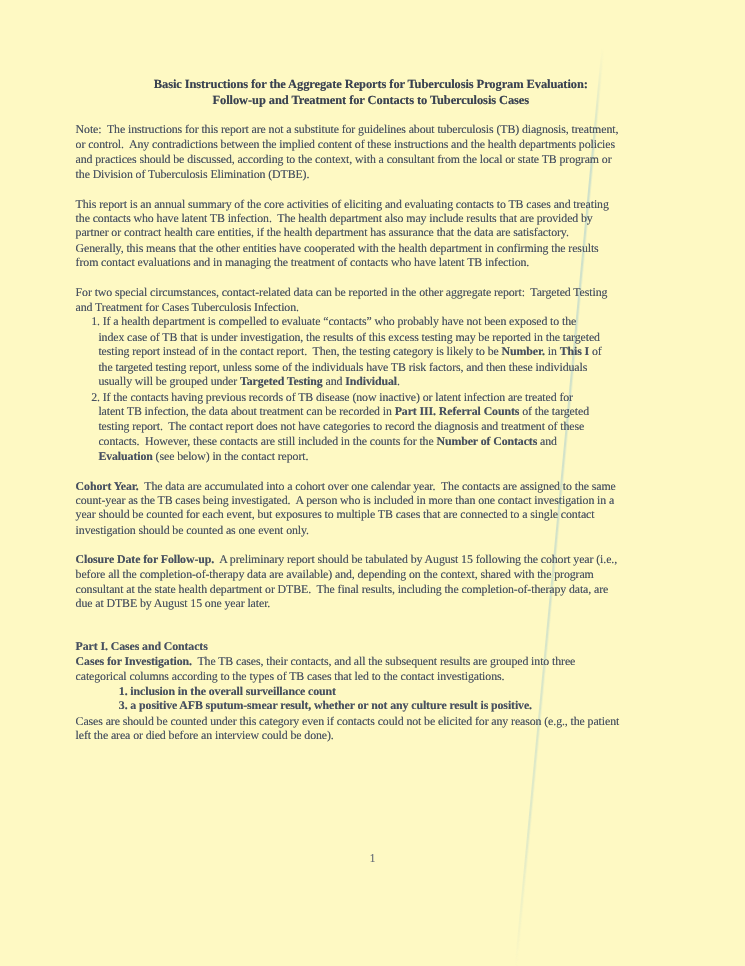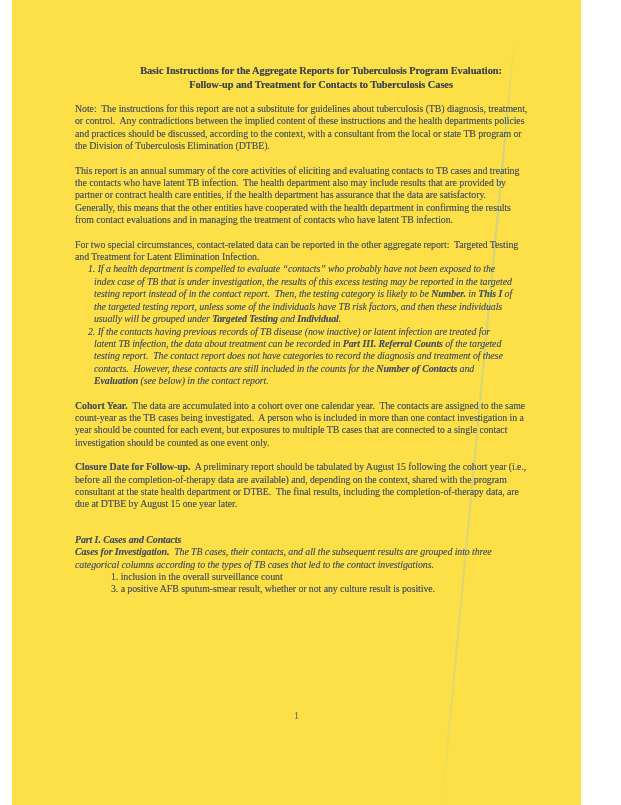--- a/index.html
+++ b/index.html
@@ -5,25 +5,24 @@
   html, body {
     margin: 0;
     padding: 0;
     background: #ffffff;
     width: 621px;
     height: 805px;
     overflow: hidden;
   }
   .page {
     position: relative;
-    width: 569px;
+    width: 621px;
     height: 805px;
-    background: #fde047;
+    background: #fef9c3;
     font-family: "Liberation Serif", "DejaVu Serif", serif;
-    margin-left: 12px;
   }
   .content {
     position: absolute;
     left: 63px;
     top: 64px;
     width: 492px;
     color: #47505f;
     font-size: 9.9px;
     line-height: 12.4px;
     letter-spacing: -0.08px;
@@ -32,24 +31,24 @@
   .blk { white-space: pre-wrap; margin: 0; }
   .blk-title {
     text-align: center;
     font-weight: bold;
     color: #3a4250;
     font-size: 10.4px;
     line-height: 13.5px;
     margin-bottom: 0;
   }
   .blk-p  { margin-top: 12px; font-family: Liberation Serif, serif; }
-  .blk-p0 { margin-top: 0; font-style: italic; }
-  .blk-li1 { padding-left: 19px; text-indent: -6px; font-style: italic; }
-  .blk-li2 { padding-left: 36px; }
-  .blk-h { margin-top: 23px; font-weight: bold; font-style: italic; }
+  .blk-p0 { margin-top: 0; }
+  .blk-li1 { padding-left: 19px; text-indent: -6px; }
+  .blk-li2 { padding-left: 36px; font-weight: bold; }
+  .blk-h { margin-top: 23px; font-weight: bold; }
   .b { font-weight: bold; }
   .pageno {
     position: absolute;
     left: 0;
     right: 0;
     top: 710px;
     text-align: center;
     color: #6a7078;
     font-size: 10px;
     letter-spacing: 0;
@@ -86,21 +85,21 @@
       <div class="blk blk-p"><span>Note:  The instructions for this report are not a substitute for guidelines about tuberculosis (TB) diagnosis, treatment,
 or control.  Any contradictions between the implied content of these instructions and the health departments policies
 and practices should be discussed, according to the context, with a consultant from the local or state TB program or
 the Division of Tuberculosis Elimination (DTBE).</span></div>
       <div class="blk blk-p"><span>This report is an annual summary of the core activities of eliciting and evaluating contacts to TB cases and treating
 the contacts who have latent TB infection.  The health department also may include results that are provided by
 partner or contract health care entities, if the health department has assurance that the data are satisfactory.
 Generally, this means that the other entities have cooperated with the health department in confirming the results
 from contact evaluations and in managing the treatment of contacts who have latent TB infection.</span></div>
       <div class="blk blk-p"><span>For two special circumstances, contact-related data can be reported in the other aggregate report:  Targeted Testing
-and Treatment for Latent Elimination Infection.</span></div>
+and Treatment for Cases Tuberculosis Infection.</span></div>
       <div class="blk blk-li1"><span>1. If a health department is compelled to evaluate “contacts” who probably have not been exposed to the
 index case of TB that is under investigation, the results of this excess testing may be reported in the targeted
 testing report instead of in the contact report.  Then, the testing category is likely to be </span><span class="b">Number.</span><span> in </span><span class="b">This I</span><span> of
 the targeted testing report, unless some of the individuals have TB risk factors, and then these individuals
 usually will be grouped under </span><span class="b">Targeted Testing</span><span> and </span><span class="b">Individual</span><span>.</span></div>
       <div class="blk blk-li1"><span>2. If the contacts having previous records of TB disease (now inactive) or latent infection are treated for
 latent TB infection, the data about treatment can be recorded in </span><span class="b">Part III. Referral Counts</span><span> of the targeted
 testing report.  The contact report does not have categories to record the diagnosis and treatment of these
 contacts.  However, these contacts are still included in the counts for the </span><span class="b">Number of Contacts</span><span> and
 </span><span class="b">Evaluation</span><span> (see below) in the contact report.</span></div>
@@ -110,15 +109,17 @@
 investigation should be counted as one event only.</span></div>
       <div class="blk blk-p"><span class="b">Closure Date for Follow-up.</span><span>  A preliminary report should be tabulated by August 15 following the cohort year (i.e.,
 before all the completion-of-therapy data are available) and, depending on the context, shared with the program
 consultant at the state health department or DTBE.  The final results, including the completion-of-therapy data, are
 due at DTBE by August 15 one year later.</span></div>
       <div class="blk blk-h"><span class="b">Part I. Cases and Contacts</span></div>
       <div class="blk blk-p0"><span class="b">Cases for Investigation.</span><span>  The TB cases, their contacts, and all the subsequent results are grouped into three
 categorical columns according to the types of TB cases that led to the contact investigations.</span></div>
       <div class="blk blk-li2"><span>1. inclusion in the overall surveillance count</span></div>
       <div class="blk blk-li2"><span>3. a positive AFB sputum-smear result, whether or not any culture result is positive.</span></div>
+      <div class="blk blk-p0"><span>Cases are should be counted under this category even if contacts could not be elicited for any reason (e.g., the patient
+left the area or died before an interview could be done).</span></div>
     </div>
   <div class="pageno">1</div>
 </div>
 
 </body></html>

